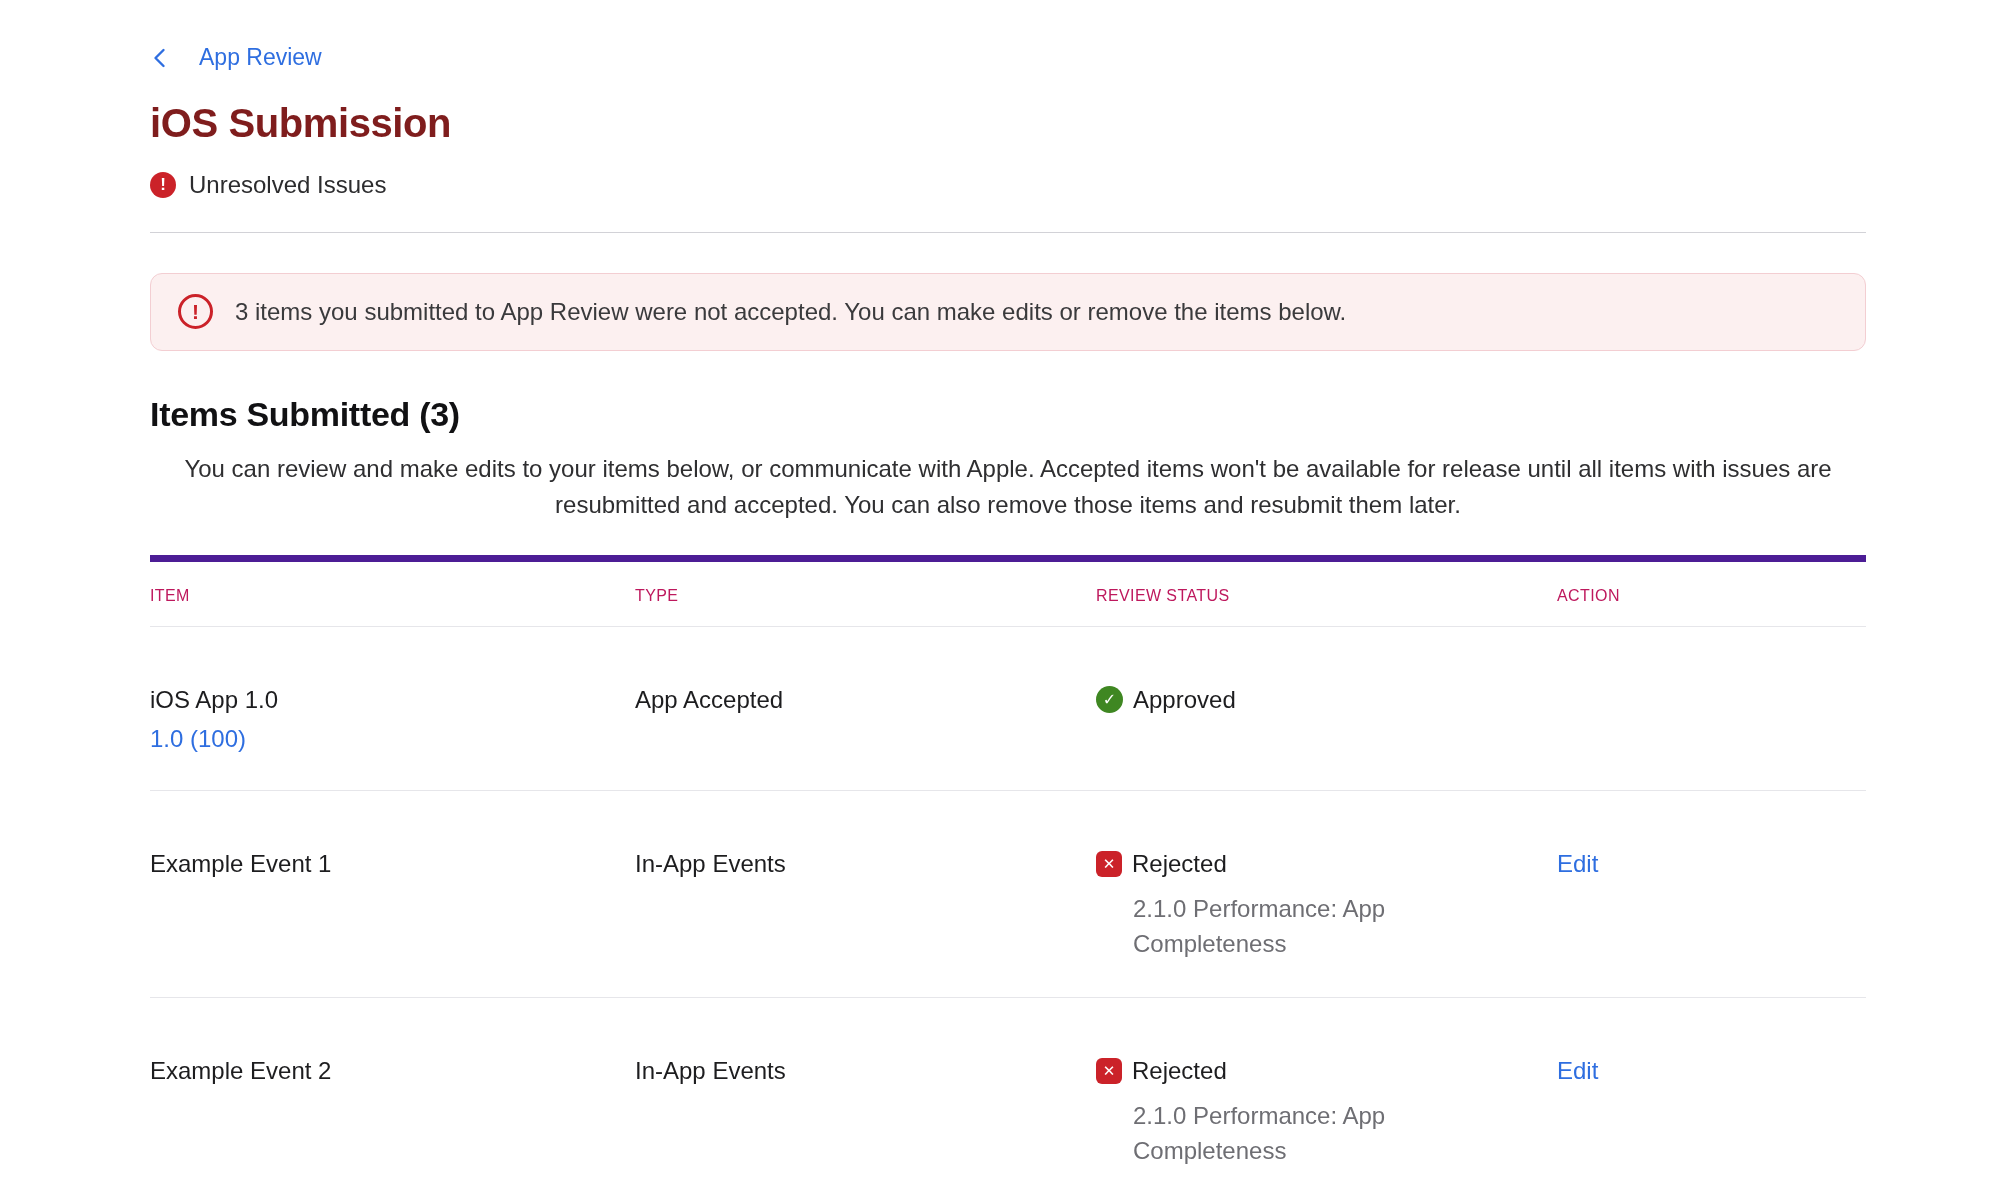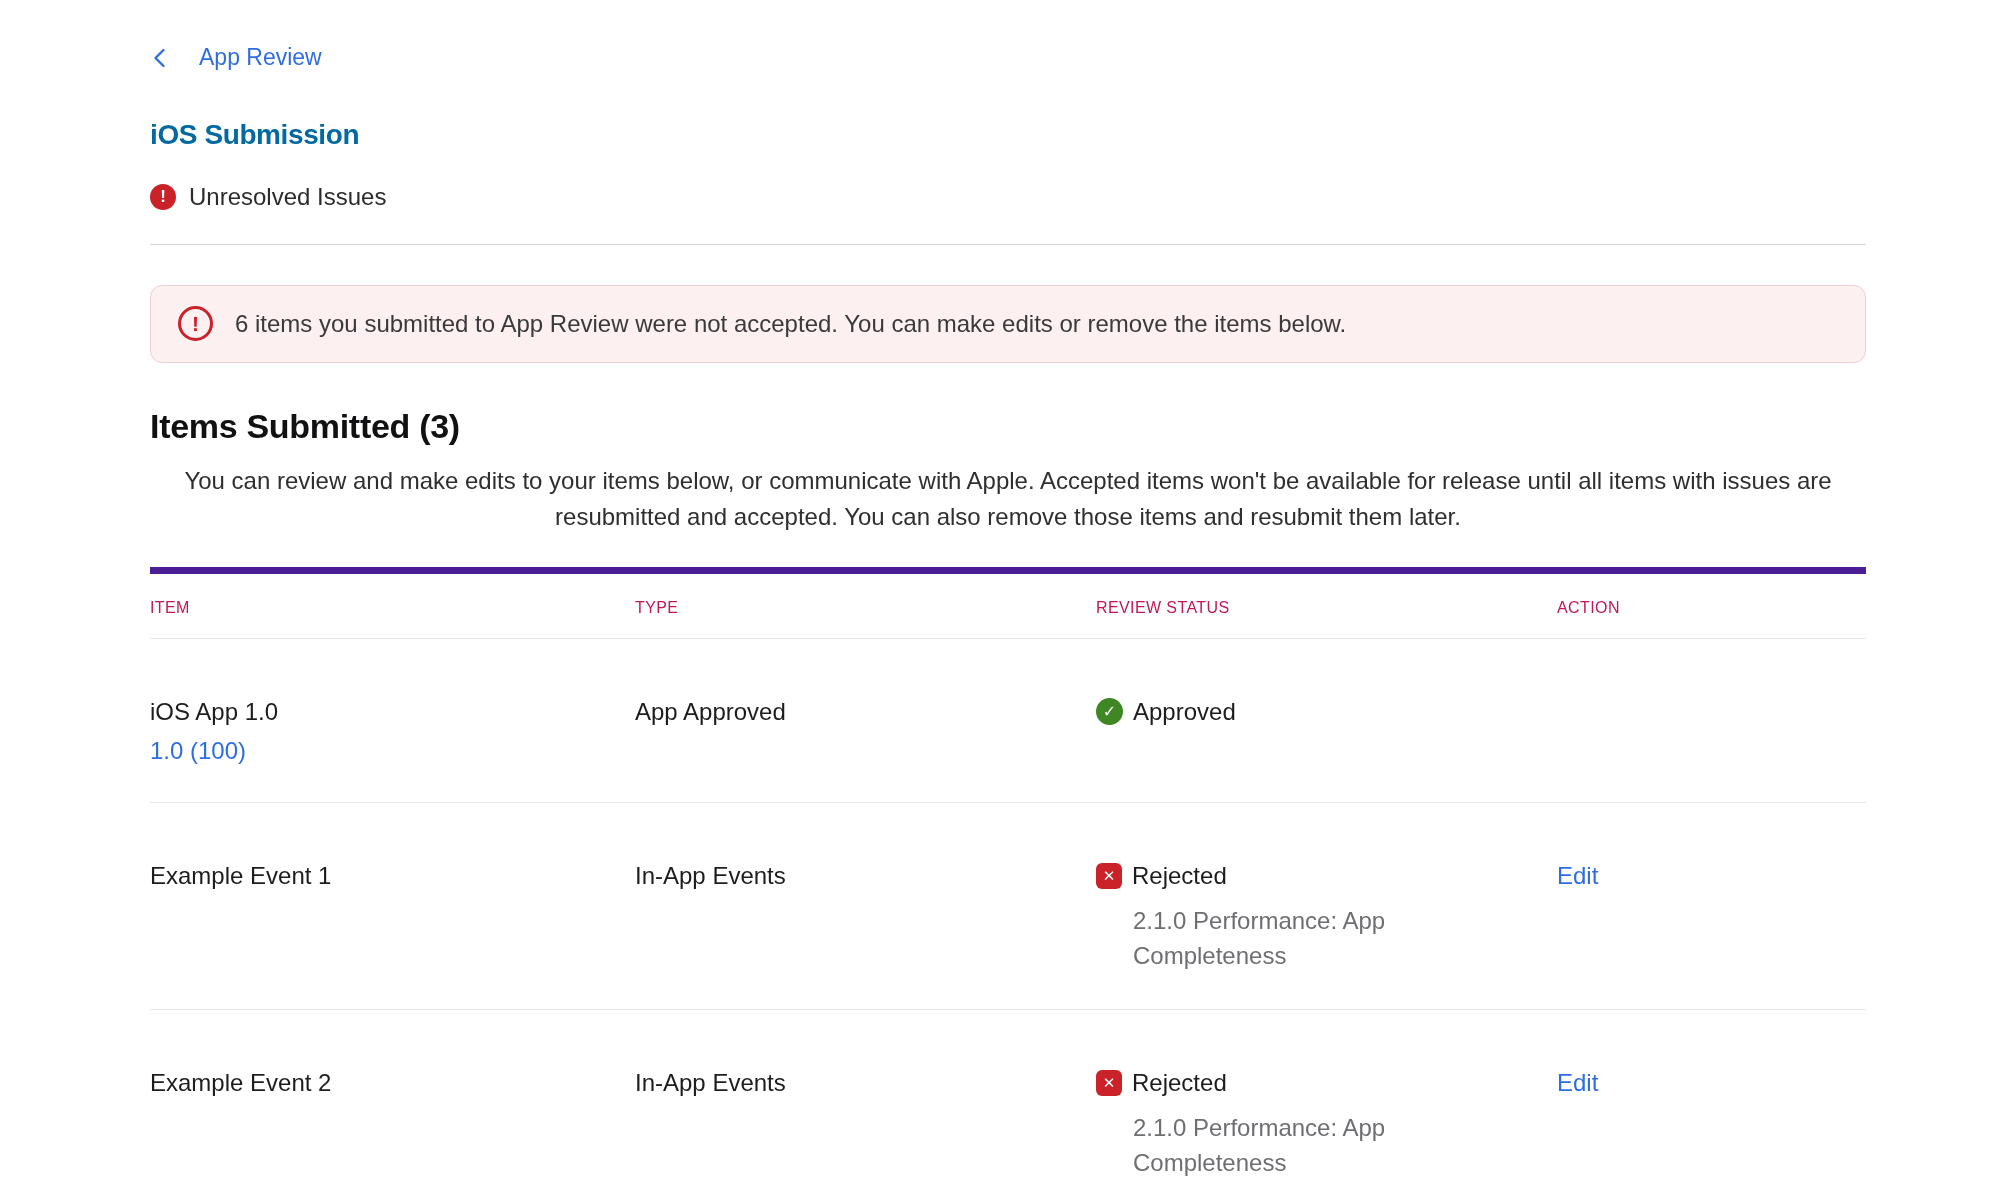--- a/index.html
+++ b/index.html
@@ -23,22 +23,22 @@
 
   
   .back-link {
     display: inline-flex; align-items: center; gap: 29px;
     color: var(--accent-blue); font-size: 23px; cursor: pointer;
   }
   .back-link svg { display: block; }
 
   
   .page-title {
-    margin: 38px 0 0; font-size: 28px; font-weight: 700;
-    letter-spacing: -0.4px; line-height: 46px; color: #0369a1;
+    margin: 26px 0 0; font-size: 40px; font-weight: 700;
+    letter-spacing: -0.4px; line-height: 46px; color: #7f1d1d;
   }
   .status-row {
     margin-top: 24px; display: flex; align-items: center; gap: 13px;
     font-size: 24px; color: #2c2c2e; line-height: 30px;
   }
   .badge-circle {
     width: 26px; height: 26px; border-radius: 50%;
     background: var(--error-red); color: #fff;
     display: flex; align-items: center; justify-content: center;
     font-size: 17px; font-weight: 700; flex: 0 0 auto;
@@ -131,42 +131,42 @@
 
   <div class="status-row">
     <span class="badge-circle">!</span>
     <span>Unresolved Issues</span>
   </div>
 
   <hr class="page-divider">
 
   <div class="alert">
     <span class="alert-icon">!</span>
-    <span>6 items you submitted to App Review were not accepted. You can make edits or remove the items below.</span>
+    <span>3 items you submitted to App Review were not accepted. You can make edits or remove the items below.</span>
   </div>
 
   <h2 class="section-heading">Items Submitted (3)</h2>
 
   <p class="section-desc">You can review and make edits to your items below, or communicate with Apple. Accepted items won't be available for release until all items with issues are resubmitted and accepted. You can also remove those items and resubmit them later.</p>
 
   <div class="items-table">
     <div class="thead">
       <div class="cell">ITEM</div>
       <div class="cell">TYPE</div>
       <div class="cell">REVIEW STATUS</div>
       <div class="cell">ACTION</div>
     </div>
     <div id="table-body">
   <div class="trow">
     <div class="cell">
       <div>iOS App 1.0</div>
       <a class="link item-link">1.0 (100)</a>
     </div>
     <div class="cell">
-      <span>App Approved</span>
+      <span>App Accepted</span>
     </div>
     <div class="cell">
       <div class="status-line">
         <span class="status-icon approved">✓</span>
         <span>Approved</span>
       </div>
 
     </div>
     <div class="cell">
       

